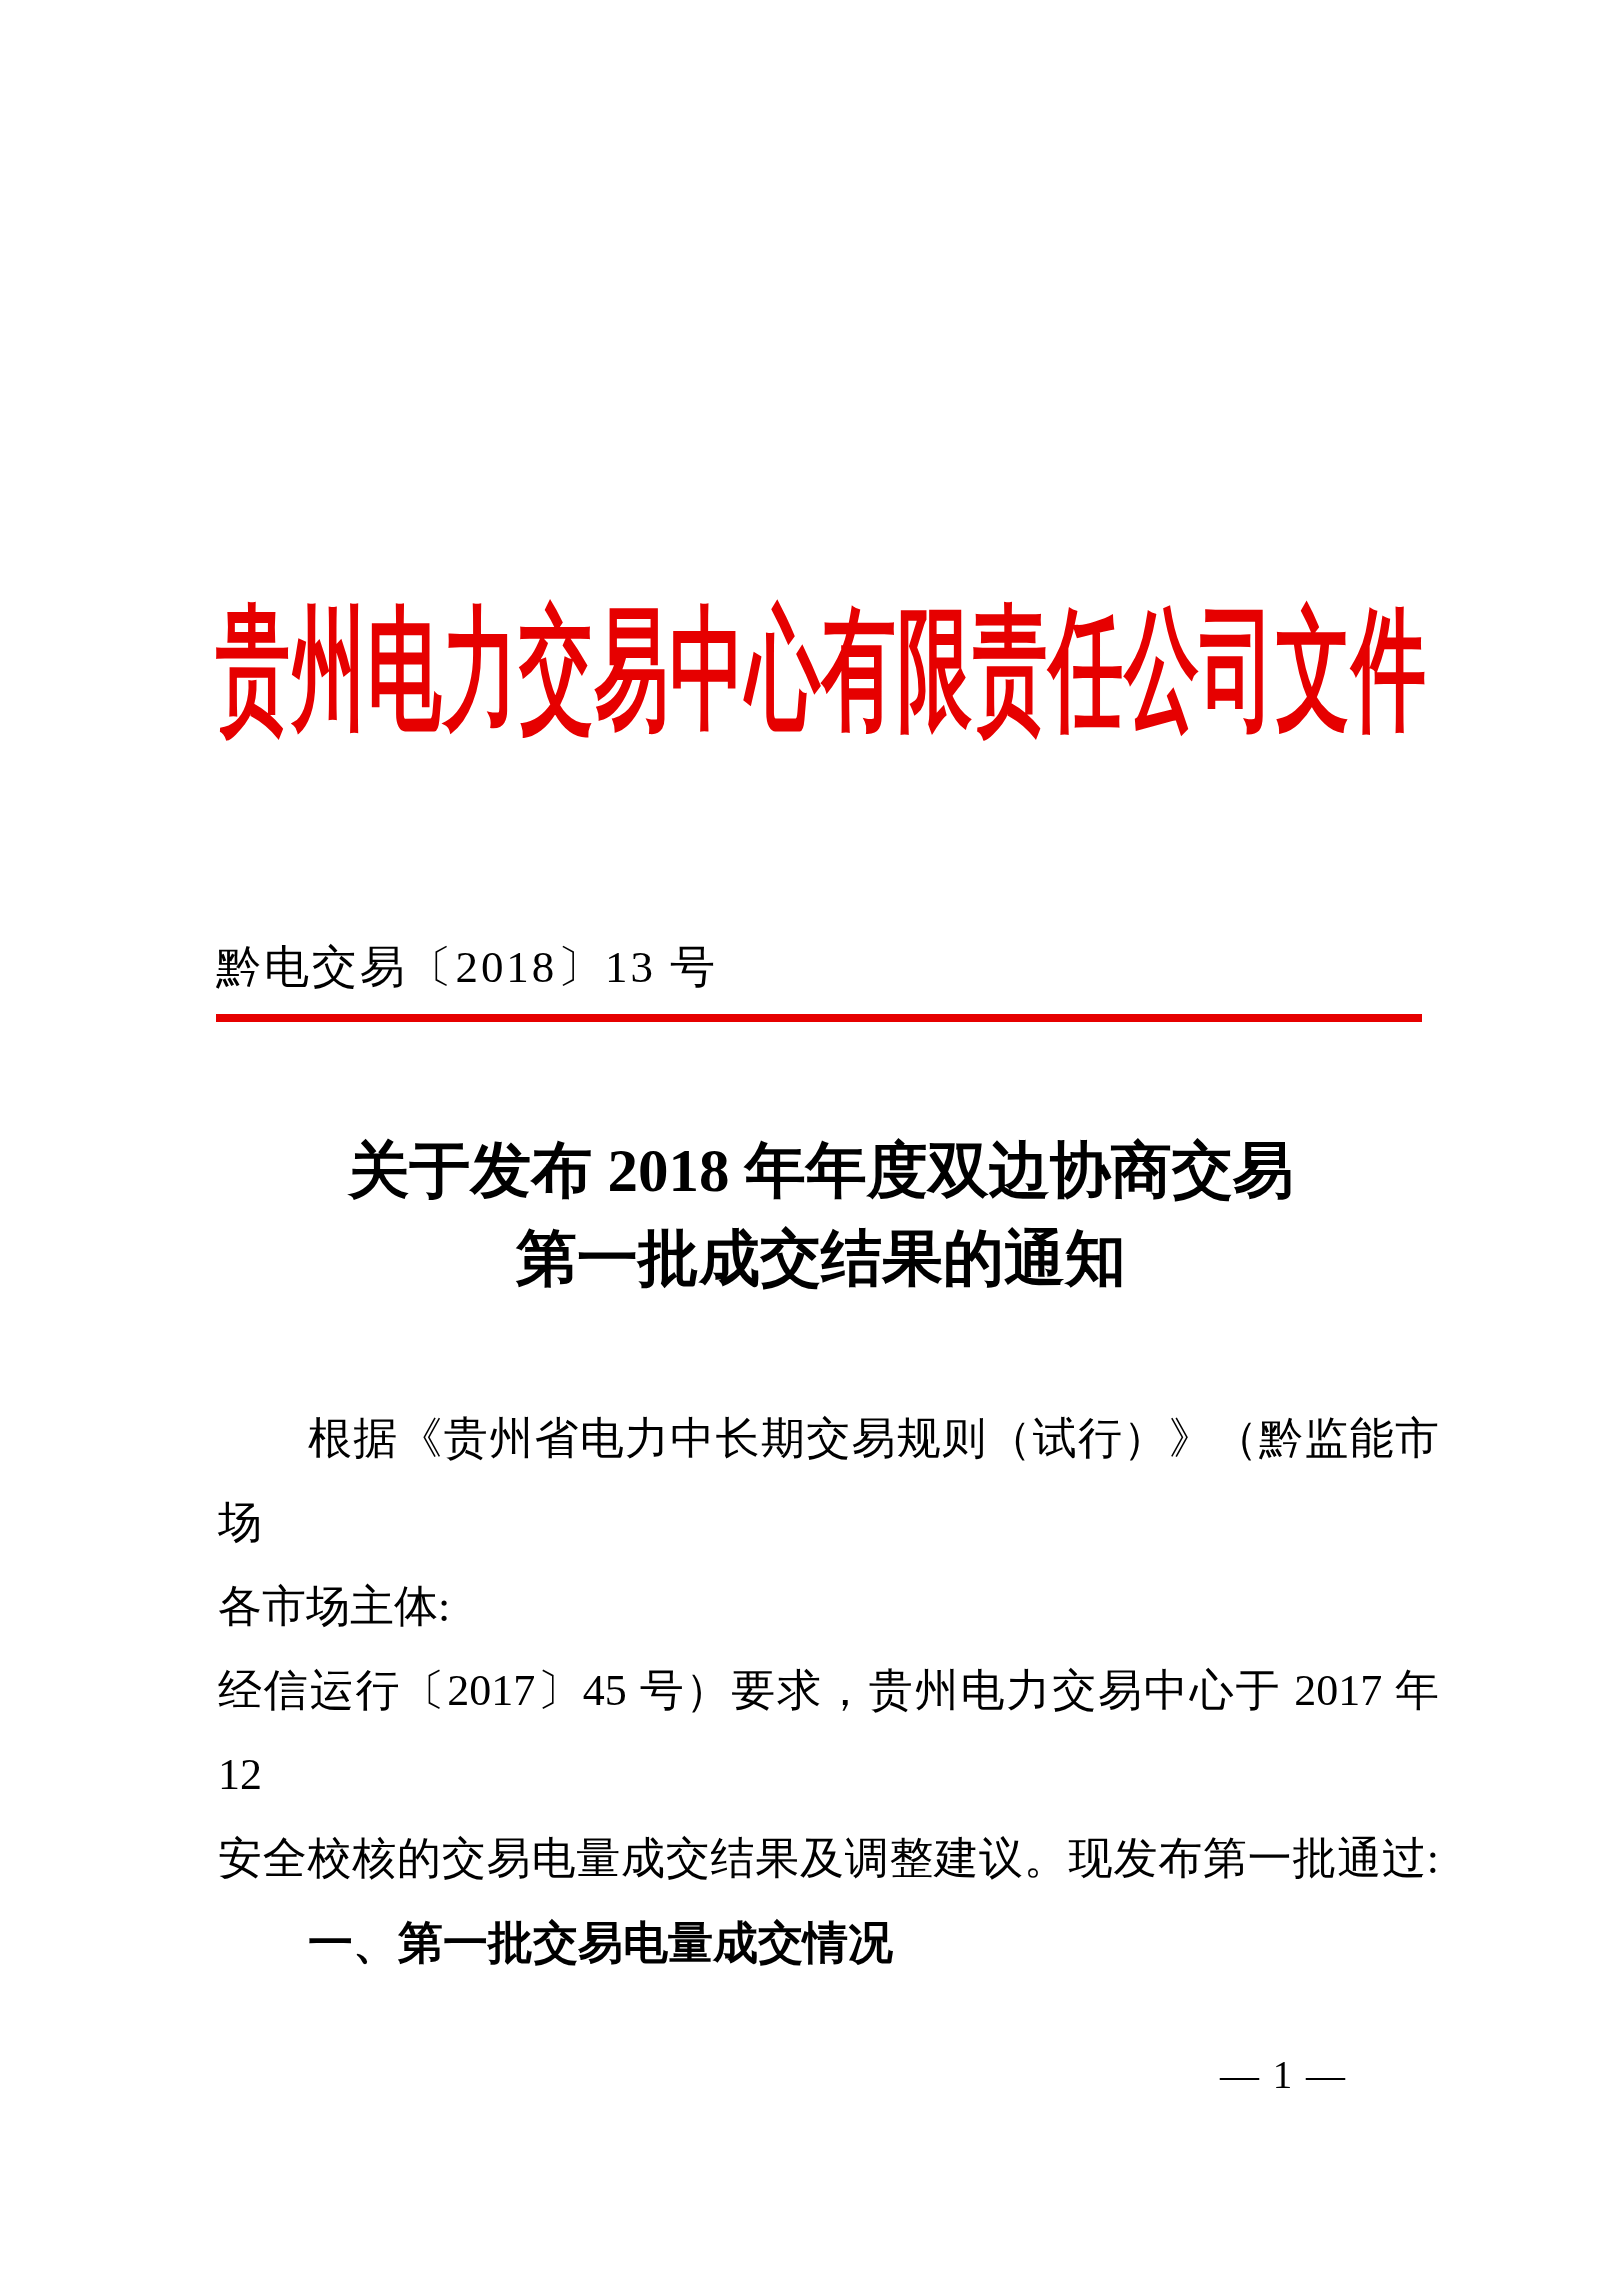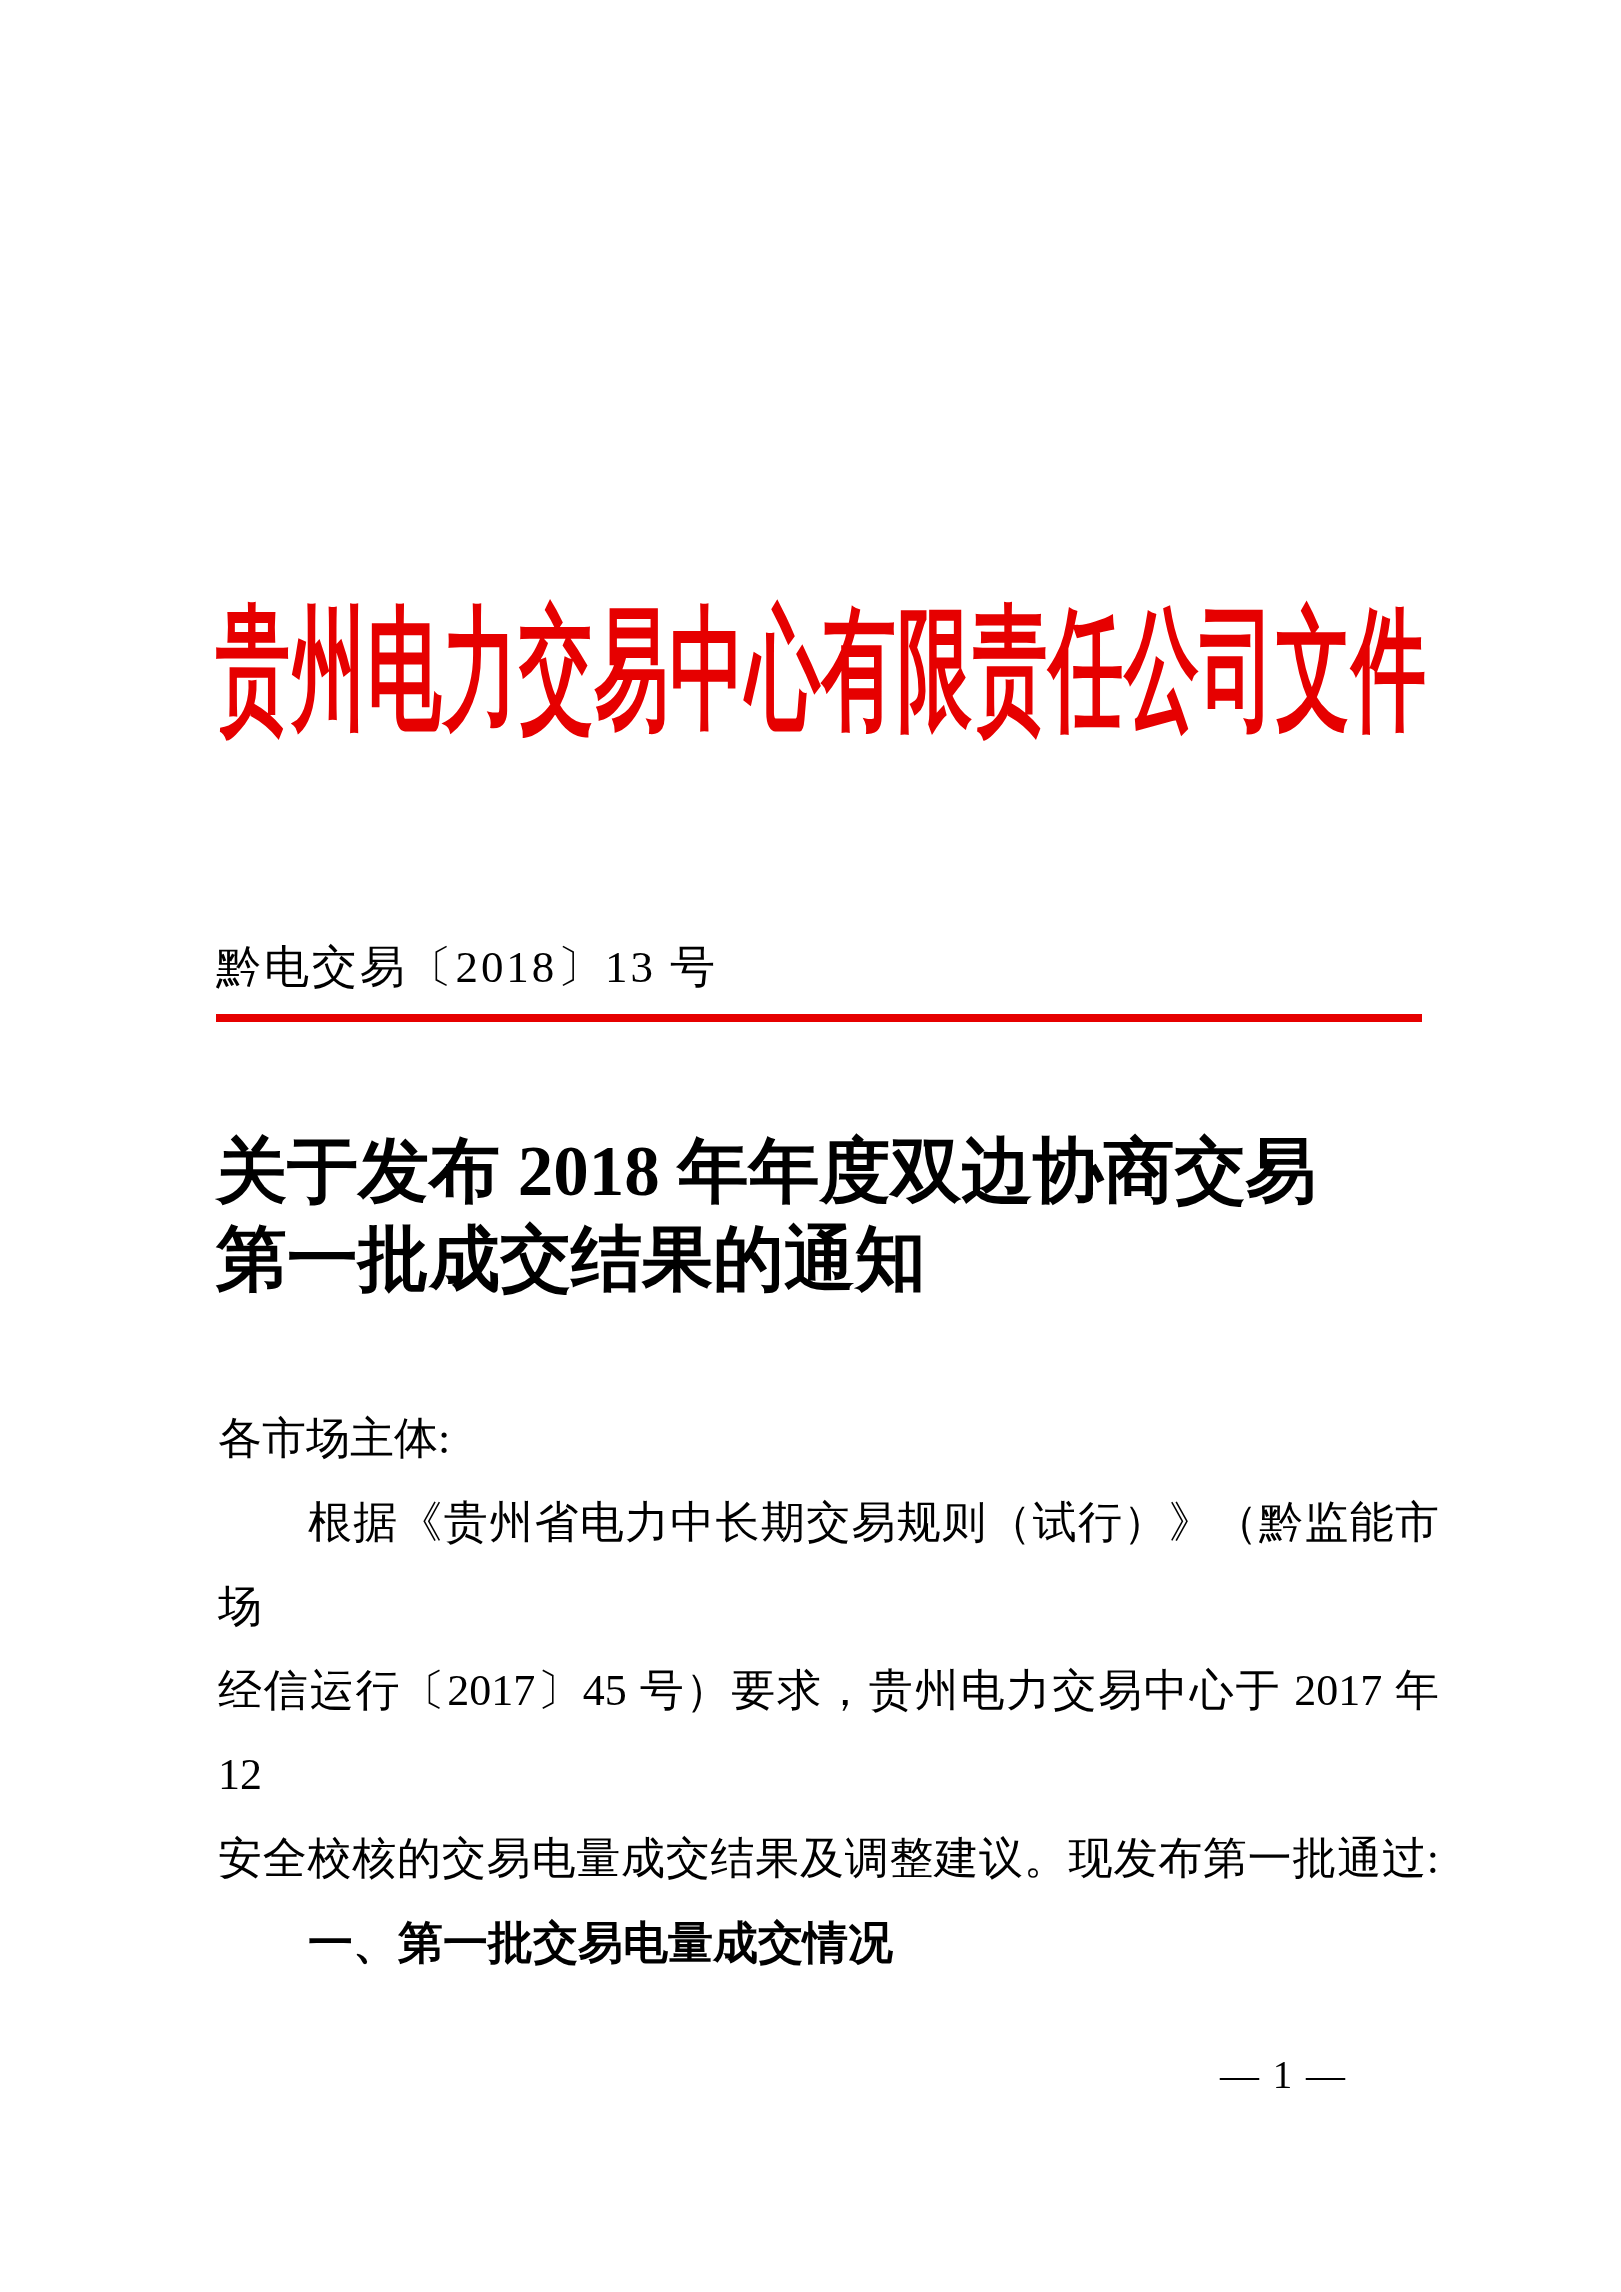--- a/index.html
+++ b/index.html
@@ -33,21 +33,22 @@
   }
 
   .red-rule {
     position:absolute; left:216px; top:1014px;
     width:1206px; height:7.8px;
     background:#e60000;
   }
 
   .doc-title {
     position:absolute; left:216px; top:1127px; width:1210px;
-    font-size:71px; font-weight:bold; line-height:88px;
+    text-align:center;
+    font-size:61px; font-weight:bold; line-height:88px;
   }
 
   .body-block {
     position:absolute; left:218px; top:1397px; width:1221px;
     font-size:44px; line-height:84px;
   }
   .body-line { text-align:justify; text-align-last:justify; }
   .body-line.indent { text-indent:90px; }
   .salutation { text-align:left; text-align-last:left; }
   .section-heading {
@@ -89,22 +90,22 @@
   <div class="doc-number">黔电交易〔2018〕13 号</div>
 
   <div class="red-rule"></div>
 
   <div class="doc-title">
     <div>关于发布 2018 年年度双边协商交易</div>
     <div>第一批成交结果的通知</div>
   </div>
 
   <div class="body-block">
+    <div class="body-line indent">根据《贵州省电力中长期交易规则（试行）》（黔监能市场</div>
     <div class="body-line salutation">各市场主体:</div>
-    <div class="body-line indent">根据《贵州省电力中长期交易规则（试行）》（黔监能市场</div>
     <div class="body-line">经信运行〔2017〕45 号）要求，贵州电力交易中心于 2017 年 12</div>
     <div class="body-line">安全校核的交易电量成交结果及调整建议。现发布第一批通过:</div>
     <div class="section-heading">一、第一批交易电量成交情况</div>
   </div>
 
   <div class="page-number">— 1 —</div>
 
 </div>
 
 

